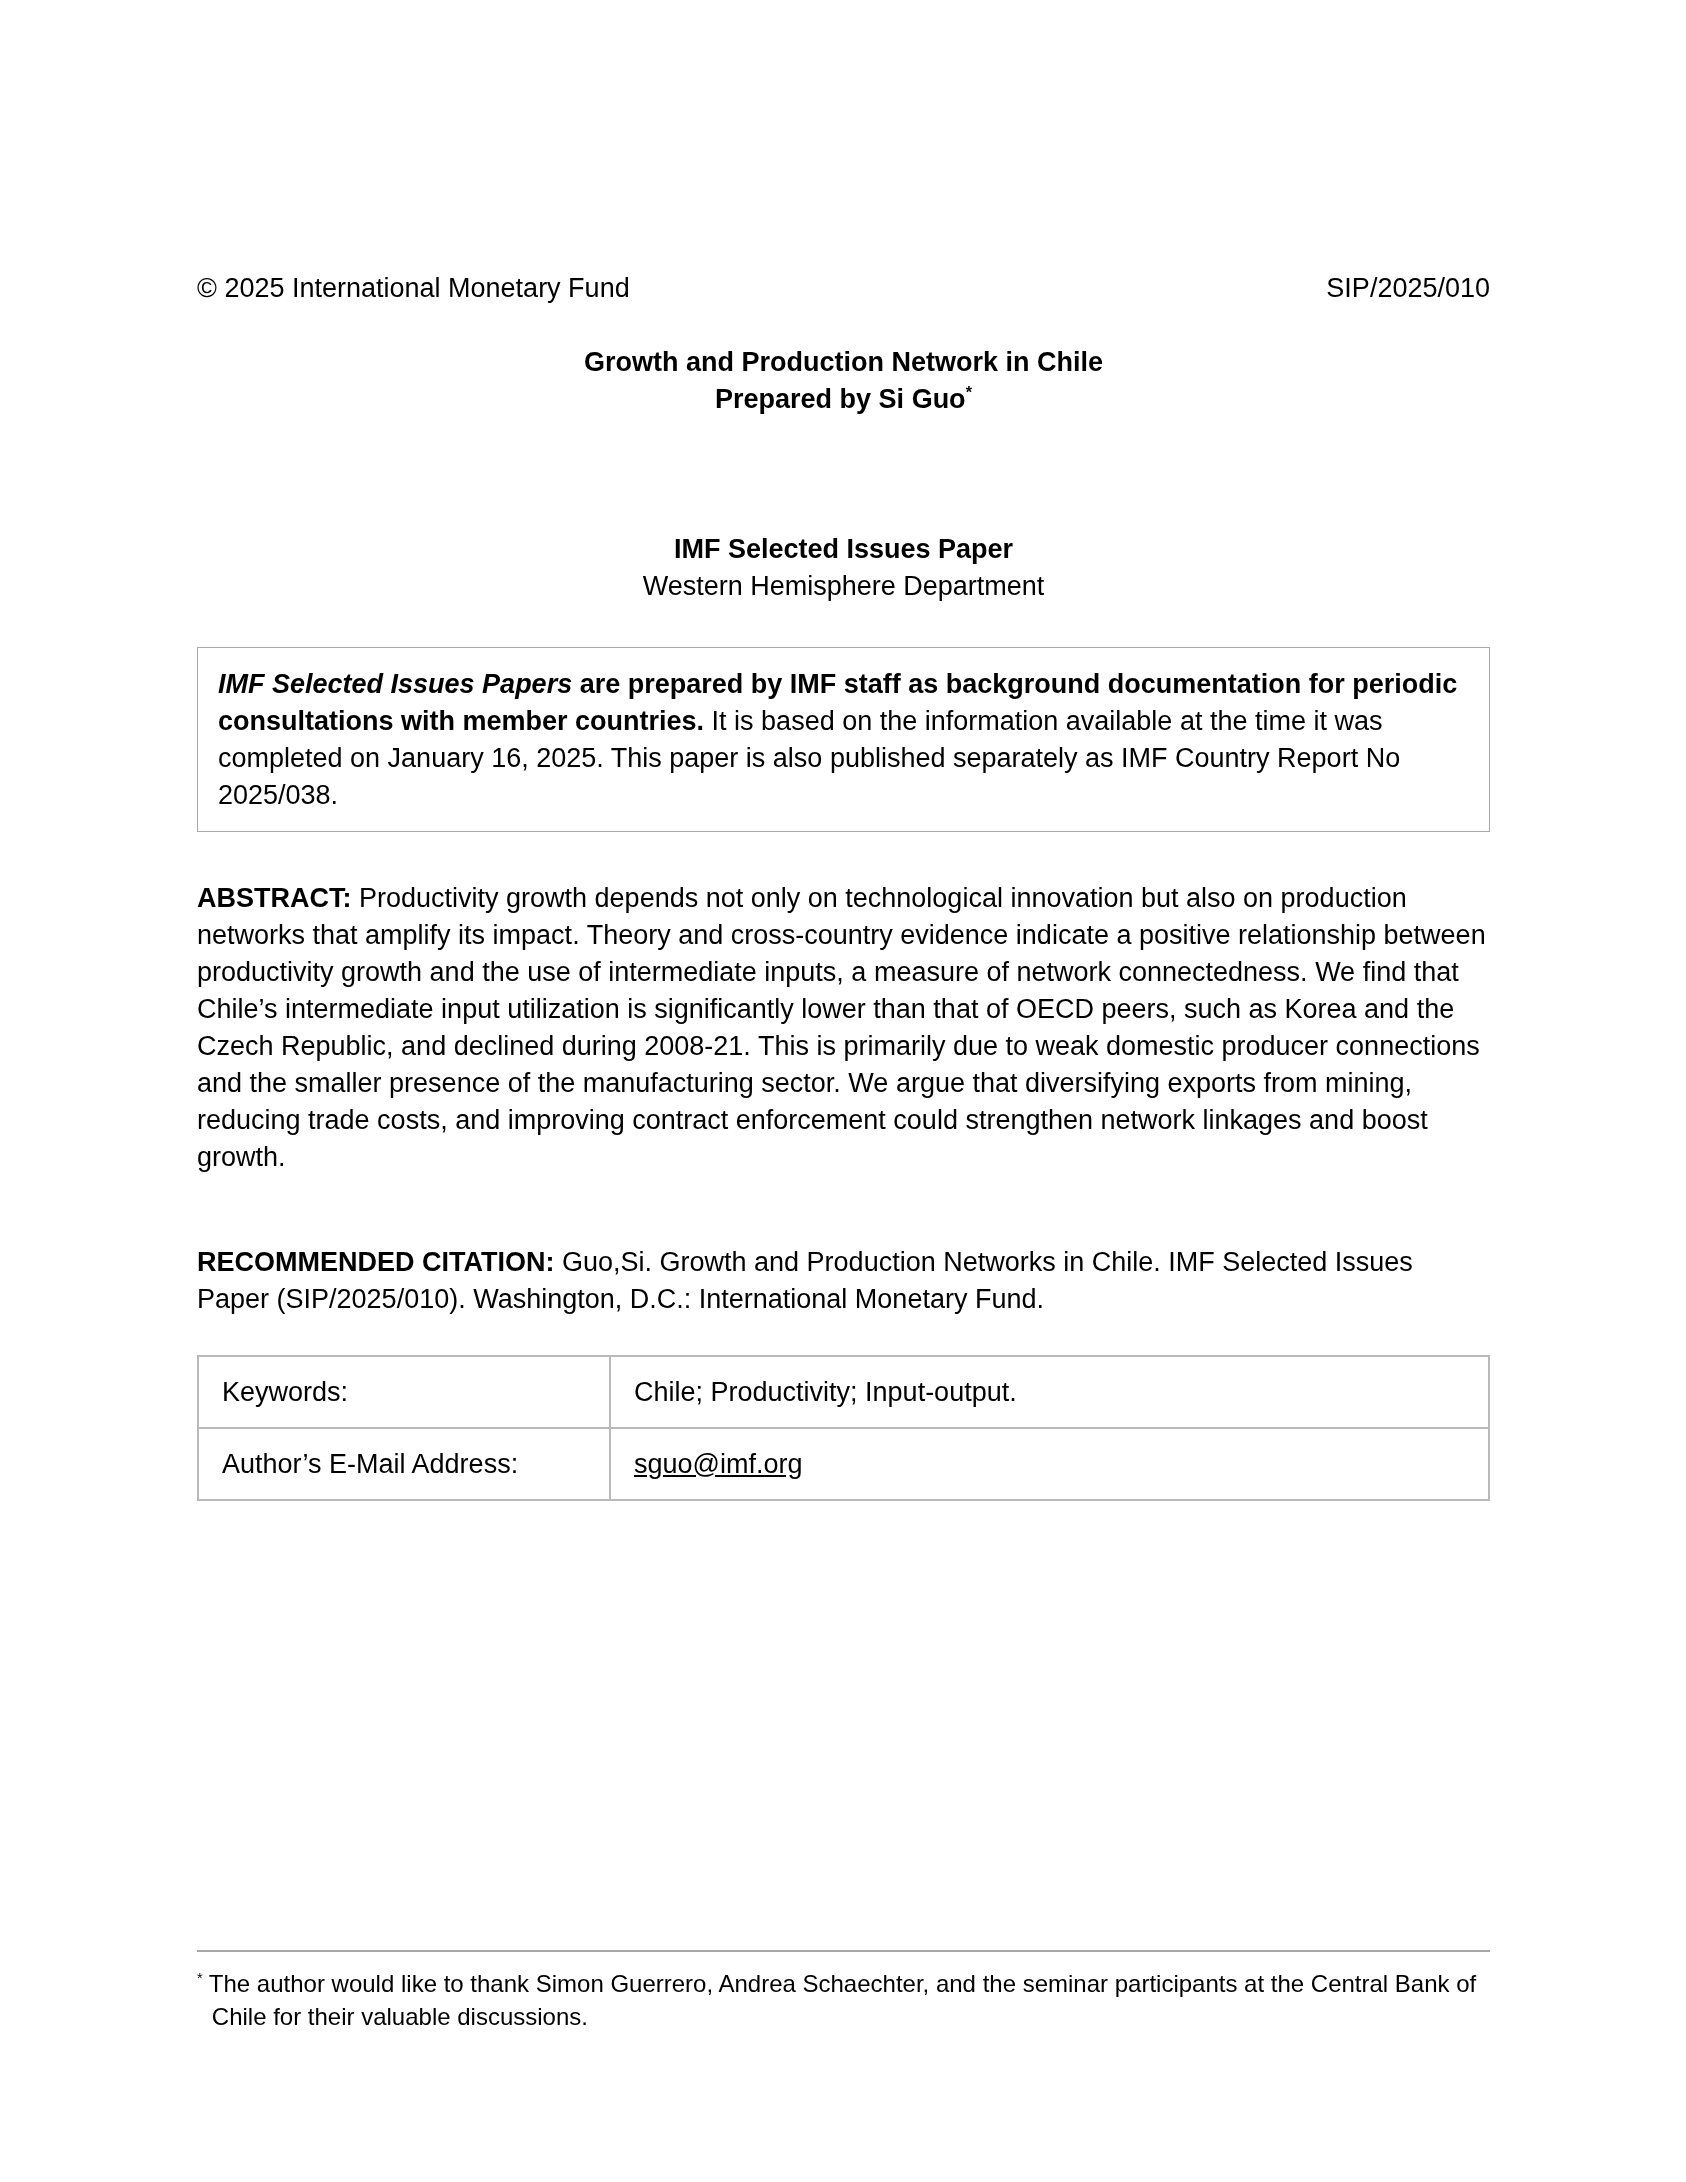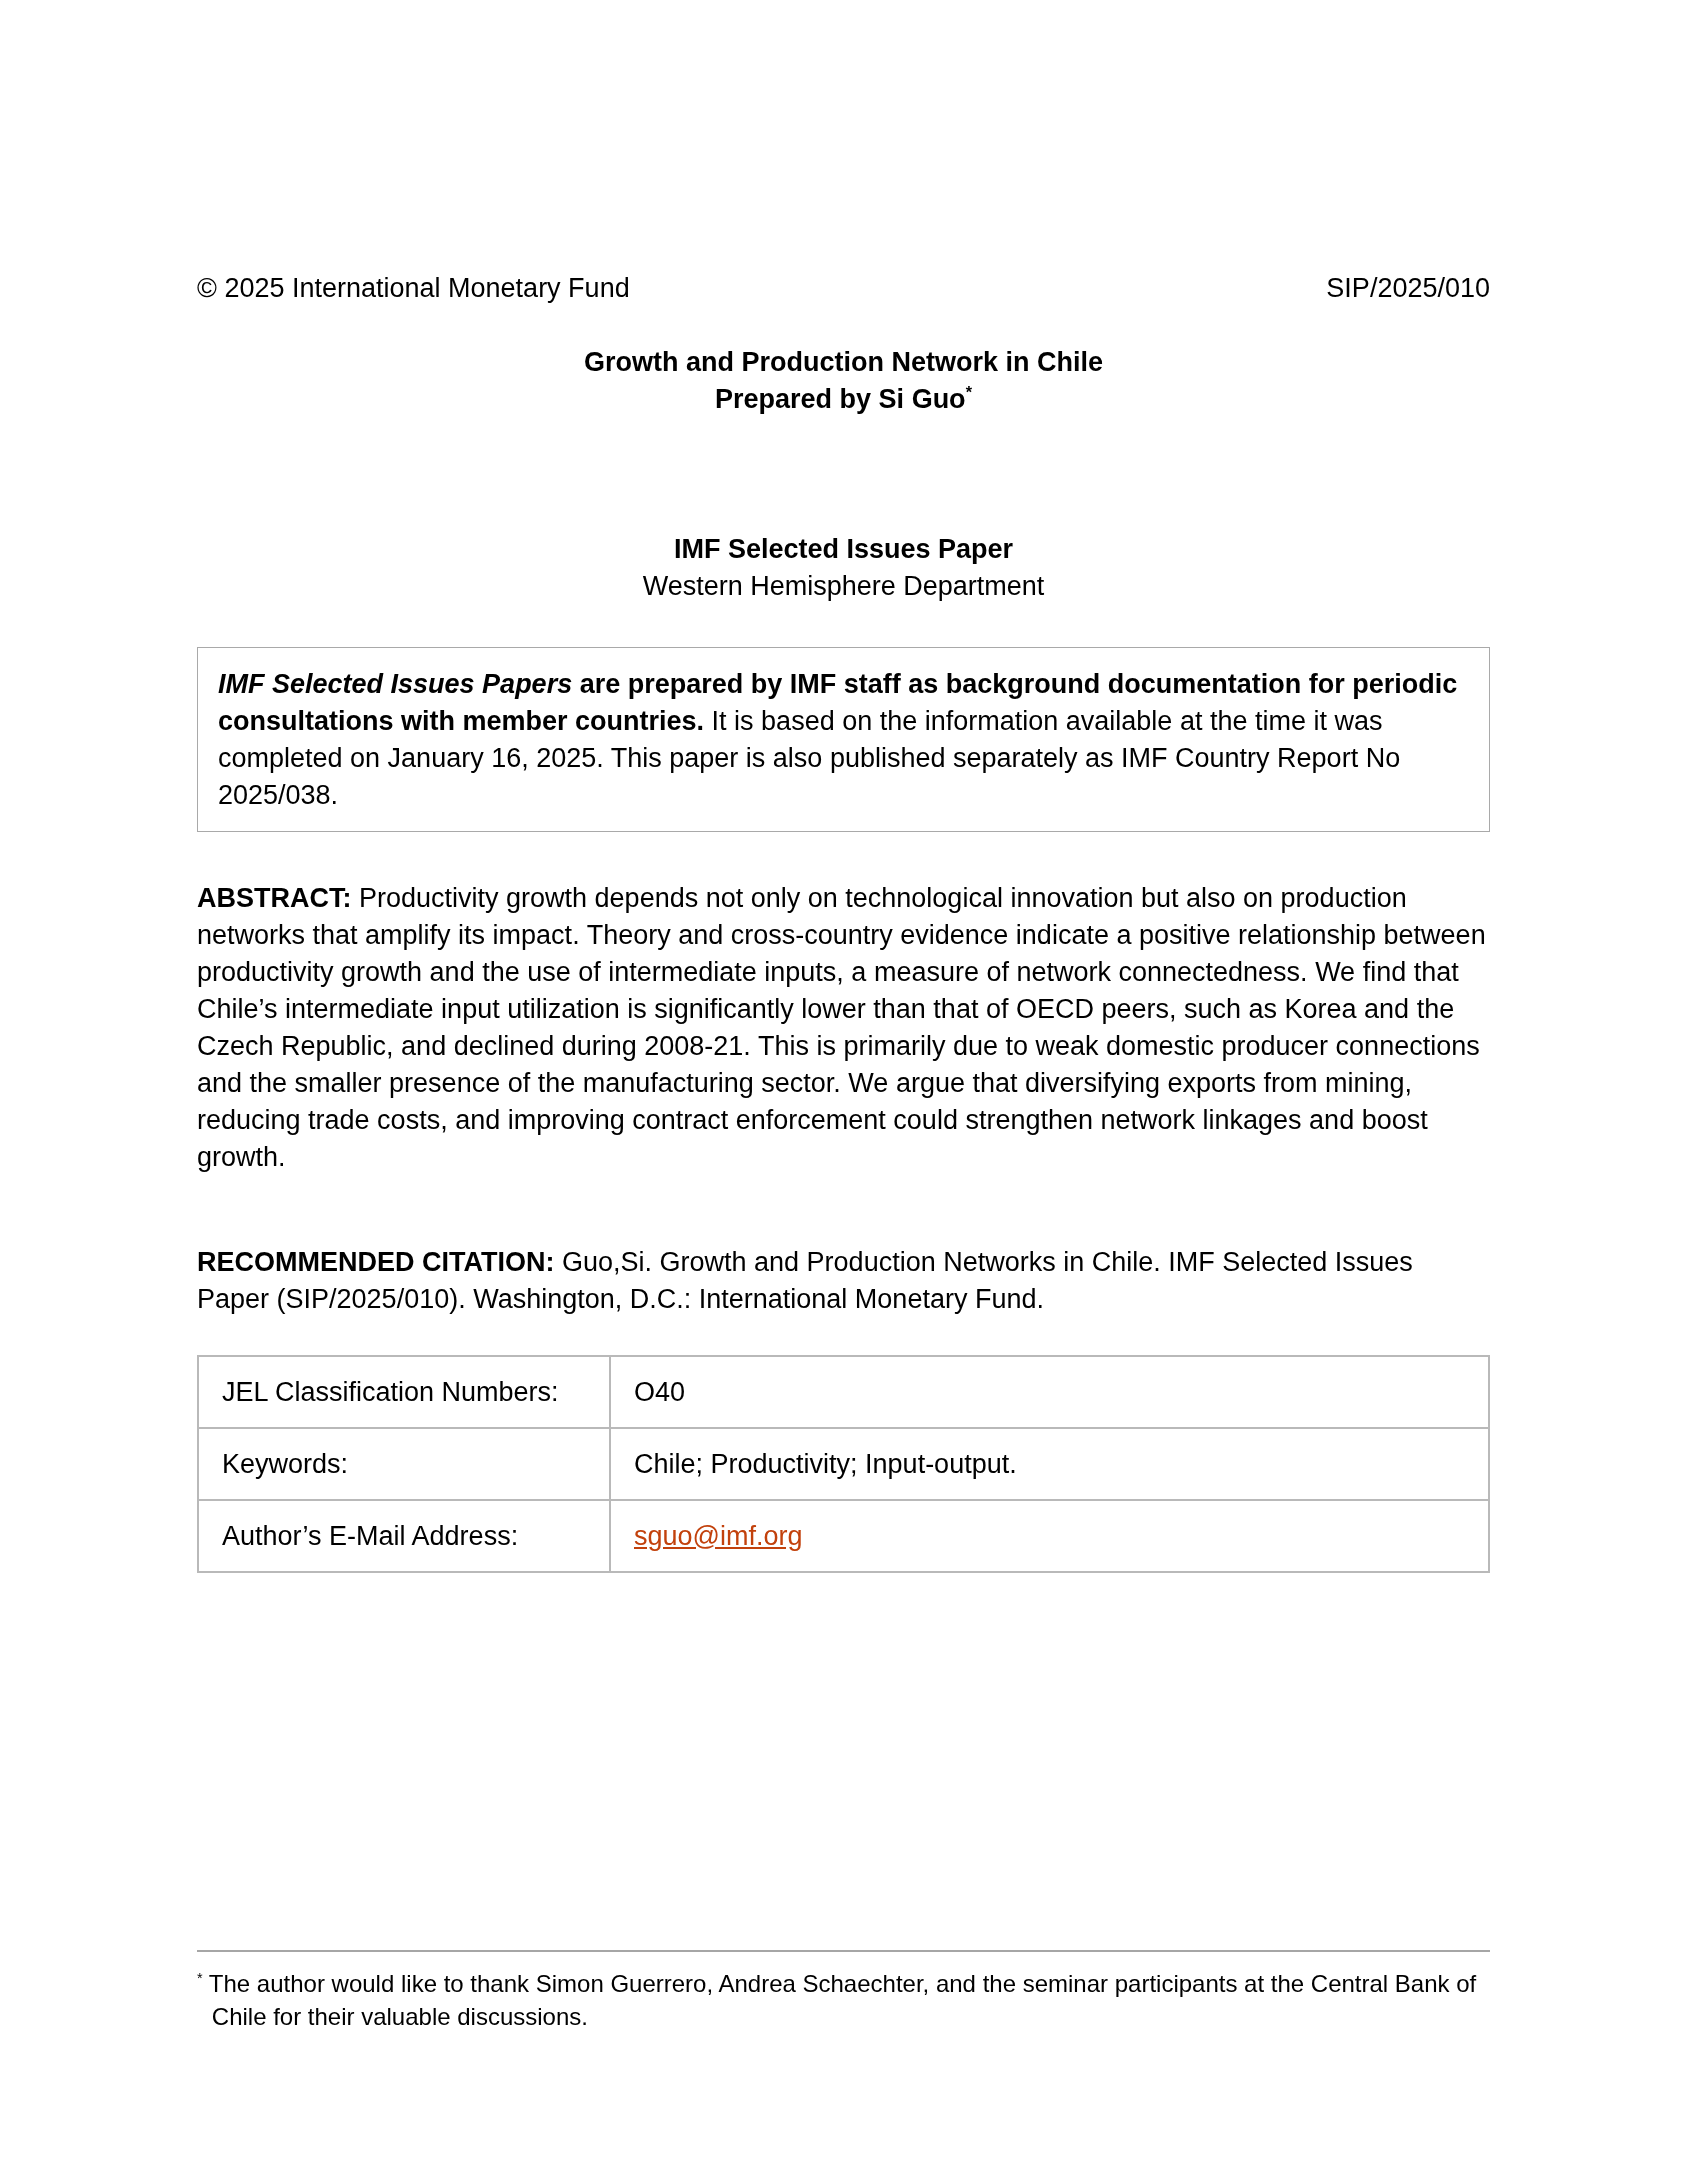--- a/index.html
+++ b/index.html
@@ -38,21 +38,21 @@
     width:100%;
     border-collapse:collapse;
   }
   table.info-table td {
     border:2.8px solid #b9b9b9;
     height:70px;
     vertical-align:middle;
     padding:0 0 0 23px;
   }
   table.info-table td.label-cell { width:387px; }
-  a.email-link { color:#c2410c; text-decoration:underline; cursor:pointer; }
+  a.email-link { color:#000000; text-decoration:underline; cursor:pointer; }
   .footnote-section {
     position:absolute; left:197px; top:1950px; width:1293px;
     border-top:2.8px solid #a6a6a6;
     padding-top:14.8px;
     font-size:24px; line-height:33px;
   }
   .footnote-text { margin:0; padding-left:14.8px; text-indent:-14.8px; }
 </style>
 </head>
 <body>
@@ -80,24 +80,20 @@
       <span class="bi">IMF Selected Issues Papers</span><span class="b"> are prepared by IMF staff as background documentation for periodic consultations with member countries.</span><span> It is based on the information available at the time it was completed on January 16, 2025. This paper is also published separately as IMF Country Report No 2025/038.</span>
     </div>
 
     <p class="abstract-para"><span class="b">ABSTRACT:</span><span> Productivity growth depends not only on technological innovation but also on production networks that amplify its impact. Theory and cross-country evidence indicate a positive relationship between productivity growth and the use of intermediate inputs, a measure of network connectedness. We find that Chile’s intermediate input utilization is significantly lower than that of OECD peers, such as Korea and the Czech Republic, and declined during 2008-21. This is primarily due to weak domestic producer connections and the smaller presence of the manufacturing sector. We argue that diversifying exports from mining, reducing trade costs, and improving contract enforcement could strengthen network linkages and boost growth.</span></p>
 
     <p class="citation-para"><span class="b">RECOMMENDED CITATION:</span><span> Guo,Si. Growth and Production Networks in Chile. IMF Selected Issues Paper (SIP/2025/010). Washington, D.C.: International Monetary Fund.</span></p>
 
     <table class="info-table">
       <tbody>
         <tr>
-          <td class="label-cell">JEL Classification Numbers:</td>
-          <td>O40</td>
-        </tr>
-        <tr>
           <td class="label-cell">Keywords:</td>
           <td>Chile; Productivity; Input-output.</td>
         </tr>
         <tr>
           <td class="label-cell">Author’s E-Mail Address:</td>
           <td><a class="email-link">sguo@imf.org</a></td>
         </tr>
       </tbody>
     </table>
 

